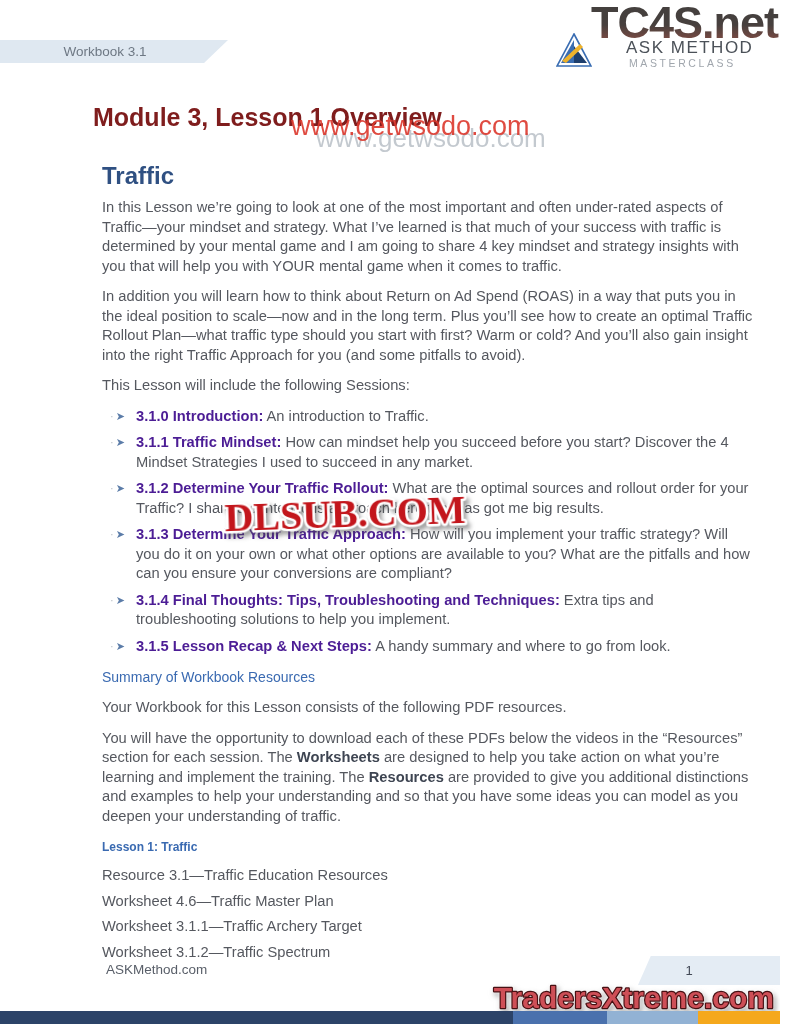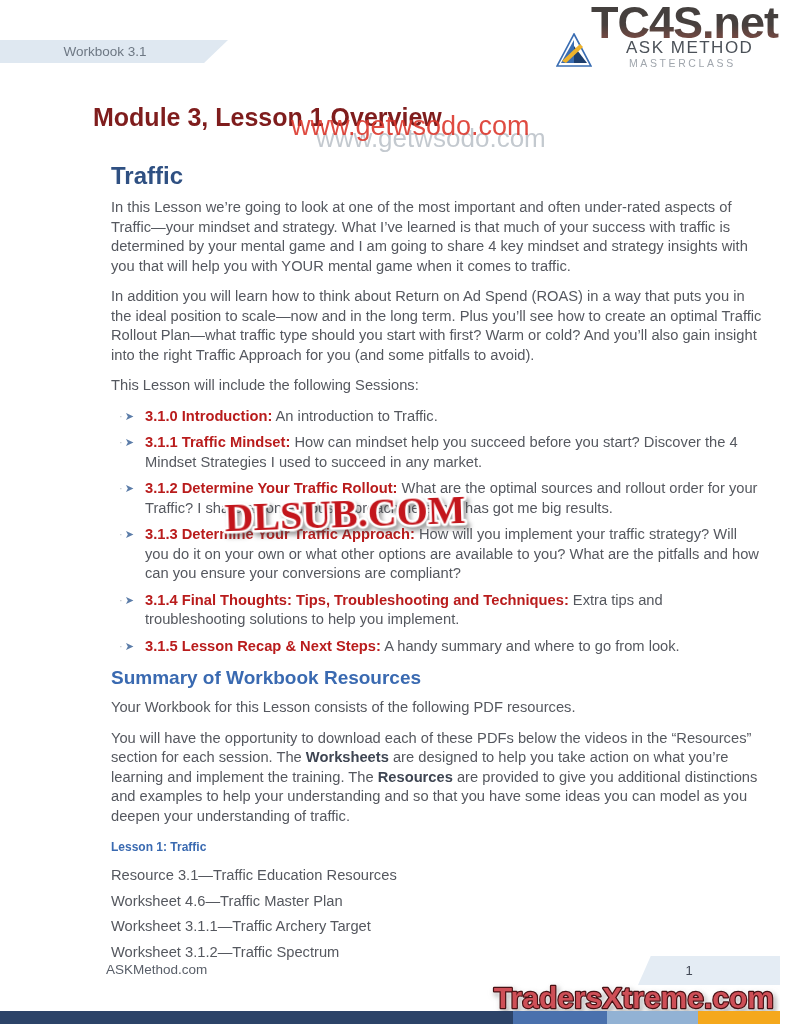--- a/index.html
+++ b/index.html
@@ -17,30 +17,30 @@
   .logo-text2{font-size:10.5px;color:#a0a6ad;letter-spacing:2.6px;line-height:13px;margin-left:3px;}
 
   .wm-tc4s{position:absolute;right:0;top:-4px;width:210px;height:54px;opacity:.93;}
 
   
   .title{position:absolute;left:93px;top:103px;width:660px;font-size:25px;font-weight:bold;color:#7f1d1d;}
   .wm-echo{position:absolute;left:316px;top:123px;font-size:26px;color:#939da8;opacity:.55;}
   .wm-getwsodo{position:absolute;left:291px;top:111px;font-size:27px;color:#dc382d;opacity:.9;}
 
   
-  .main{position:absolute;left:111px;top:163px;width:652px;color:#55585f;font-size:14.7px;line-height:19.5px;}
+  .main{position:absolute;left:102px;top:163px;width:652px;color:#55585f;font-size:14.7px;line-height:19.5px;}
   .h-traffic{font-size:24px;line-height:26px;font-weight:bold;color:#2f5082;margin:0 0 9px 0;}
   .main p{margin:0 0 11px 0;}
   ul.sessions{list-style:none;margin:2px 0 4px 0;padding:0;}
   ul.sessions li{position:relative;padding-left:34px;margin-bottom:7px;}
   .bullet-marker{position:absolute;left:8px;top:0;font-size:11px;line-height:19.5px;}
   .bullet-dash{color:#b9bfc6;margin-right:2px;}
   .bullet-arrow{color:#5b7ca8;}
-  ul.sessions b{color:#b91c1c;margin-top:20px;}
-  .h-summary{font-size:19px;line-height:23px;font-weight:bold;color:#3a6ab1;margin:10px 0 9px 0;}
+  ul.sessions b{color:#4c1d95;margin-top:20px;}
+  .h-summary{font-size:14px;line-height:23px;font-weight:normal;color:#3a6ab1;margin:10px 0 9px 0;}
   .p-bold b{color:#3e4552;}
   .h-lesson{font-size:12px;line-height:20px;font-weight:bold;color:#3a6ab1;margin:6px 0 9px 0;}
   .resources{margin:0;padding:0;list-style:none;}
   .resources li{margin-bottom:6px;}
 
   
   .wm-dlsub{position:absolute;left:205px;top:486px;transform:rotate(-2deg);
         filter:drop-shadow(3px 4px 2px rgba(70,70,70,.5));}
   .wm-traders{position:absolute;right:0;top:976px;
         filter:drop-shadow(0 0 2px #ffffff) drop-shadow(2px 3px 2px rgba(100,100,100,.55));}

